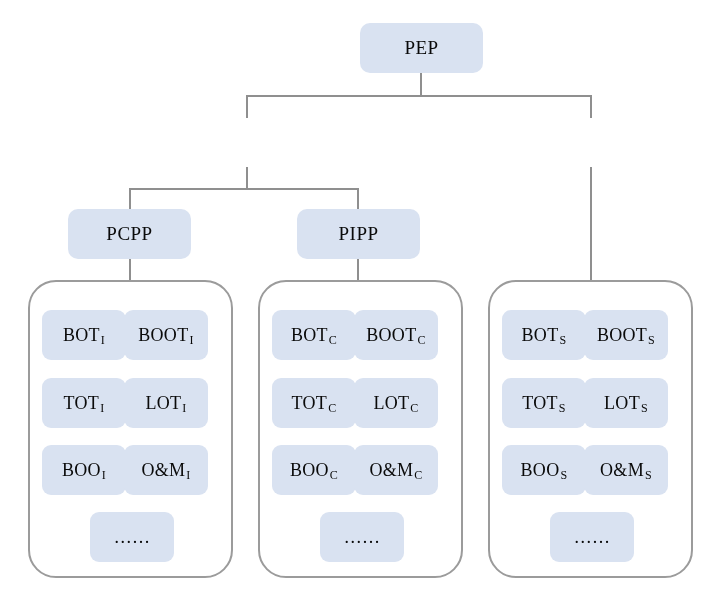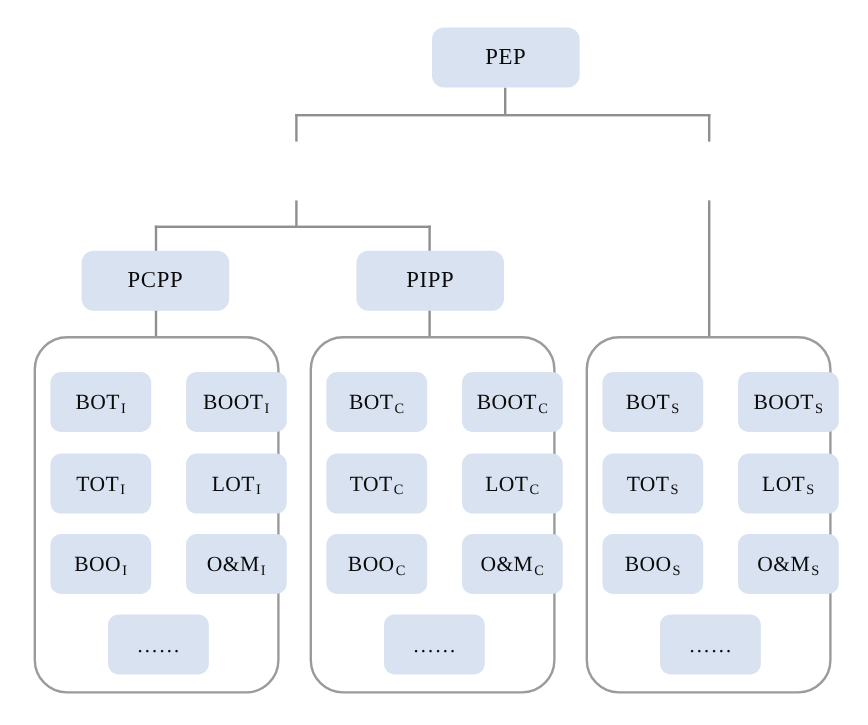--- a/index.html
+++ b/index.html
@@ -25,21 +25,21 @@
     box-sizing:border-box;
   }
   .leaf{
     position:absolute;width:84px;height:50px;border-radius:9px;
     background:var(--box-fill);
     display:flex;align-items:center;justify-content:center;
     font-size:18px;letter-spacing:0.3px;
   }
   .leaf .sub{font-size:12px;position:relative;top:5px;margin-left:1px;}
   .r1{top:28px}.r2{top:96px}.r3{top:163px}.r4{top:230px}
-  .c1{left:12px}.c2{left:125px}.cc{left:60px}
+  .c1{left:12px}.c2{left:94px}.cc{left:60px}
 
   .line{position:absolute;background:var(--connector);}
   .v{width:2px;}
   .h{height:2px;}
 </style>
 </head>
 <body>
 
 <div class="canvas">
 

